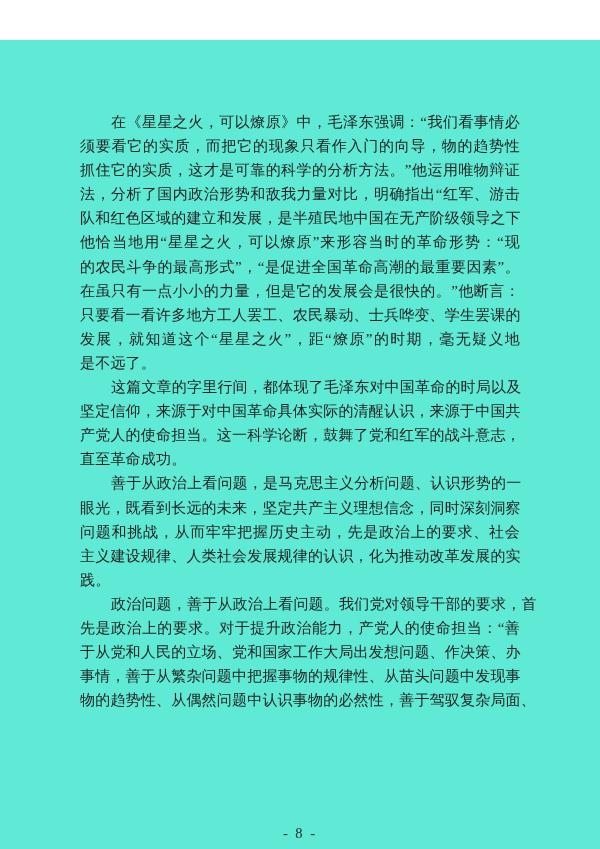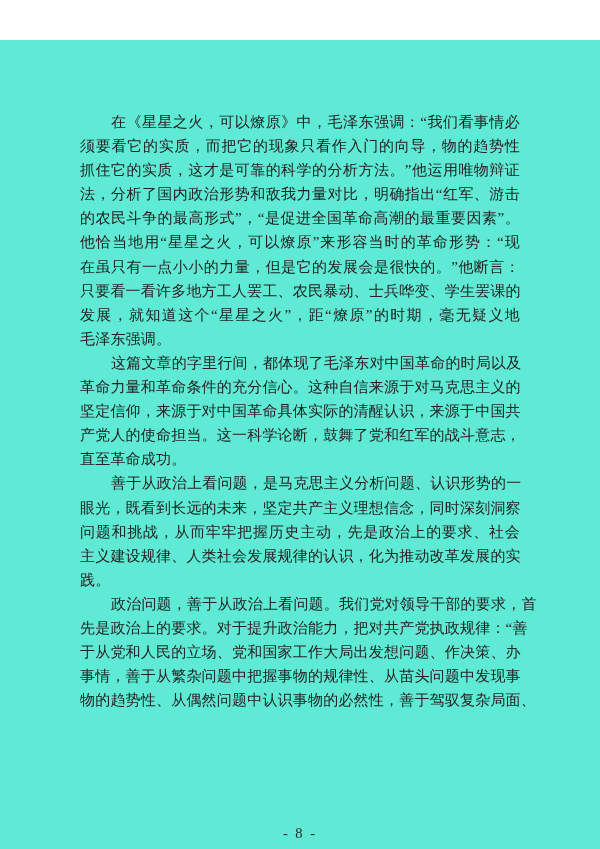--- a/index.html
+++ b/index.html
@@ -67,44 +67,44 @@
 </head>
 <body>
 
 <div class="page">
   <div class="doc-body" id="doc-body">
       <div class="paragraph">
         <div class="line first">在《星星之火，可以燎原》中，毛泽东强调：“我们看事情必</div>
         <div class="line">须要看它的实质，而把它的现象只看作入门的向导，物的趋势性</div>
         <div class="line">抓住它的实质，这才是可靠的科学的分析方法。”他运用唯物辩证</div>
         <div class="line">法，分析了国内政治形势和敌我力量对比，明确指出“红军、游击</div>
+        <div class="line">队和红色区域的建立和发展，是半殖民地中国在无产阶级领导之下</div>
+        <div class="line">他恰当地用“星星之火，可以燎原”来形容当时的革命形势：“现</div>
         <div class="line">的农民斗争的最高形式”，“是促进全国革命高潮的最重要因素”。</div>
-        <div class="line">他恰当地用“星星之火，可以燎原”来形容当时的革命形势：“现</div>
         <div class="line">在虽只有一点小小的力量，但是它的发展会是很快的。”他断言：</div>
         <div class="line">只要看一看许多地方工人罢工、农民暴动、士兵哗变、学生罢课的</div>
         <div class="line">发展，就知道这个“星星之火”，距“燎原”的时期，毫无疑义地</div>
-        <div class="line last">毛泽东强调。</div>
+        <div class="line last">是不远了。</div>
       </div>
       <div class="paragraph">
         <div class="line first">这篇文章的字里行间，都体现了毛泽东对中国革命的时局以及</div>
-        <div class="line">革命力量和革命条件的充分信心。这种自信来源于对马克思主义的</div>
         <div class="line">坚定信仰，来源于对中国革命具体实际的清醒认识，来源于中国共</div>
         <div class="line">产党人的使命担当。这一科学论断，鼓舞了党和红军的战斗意志，</div>
         <div class="line last">直至革命成功。</div>
       </div>
       <div class="paragraph">
         <div class="line first">善于从政治上看问题，是马克思主义分析问题、认识形势的一</div>
         <div class="line">眼光，既看到长远的未来，坚定共产主义理想信念，同时深刻洞察</div>
         <div class="line">问题和挑战，从而牢牢把握历史主动，先是政治上的要求、社会</div>
         <div class="line">主义建设规律、人类社会发展规律的认识，化为推动改革发展的实</div>
         <div class="line last">践。</div>
       </div>
       <div class="paragraph">
         <div class="line first">政治问题，善于从政治上看问题。我们党对领导干部的要求，首</div>
-        <div class="line">先是政治上的要求。对于提升政治能力，把对共产党执政规律：“善</div>
+        <div class="line">先是政治上的要求。对于提升政治能力，产党人的使命担当：“善</div>
         <div class="line">于从党和人民的立场、党和国家工作大局出发想问题、作决策、办</div>
         <div class="line">事情，善于从繁杂问题中把握事物的规律性、从苗头问题中发现事</div>
         <div class="line">物的趋势性、从偶然问题中认识事物的必然性，善于驾驭复杂局面、</div>
       </div>
     </div>
   <div class="footer">
     <span class="page-number">- 8 -</span>
   </div>
 </div>
 

